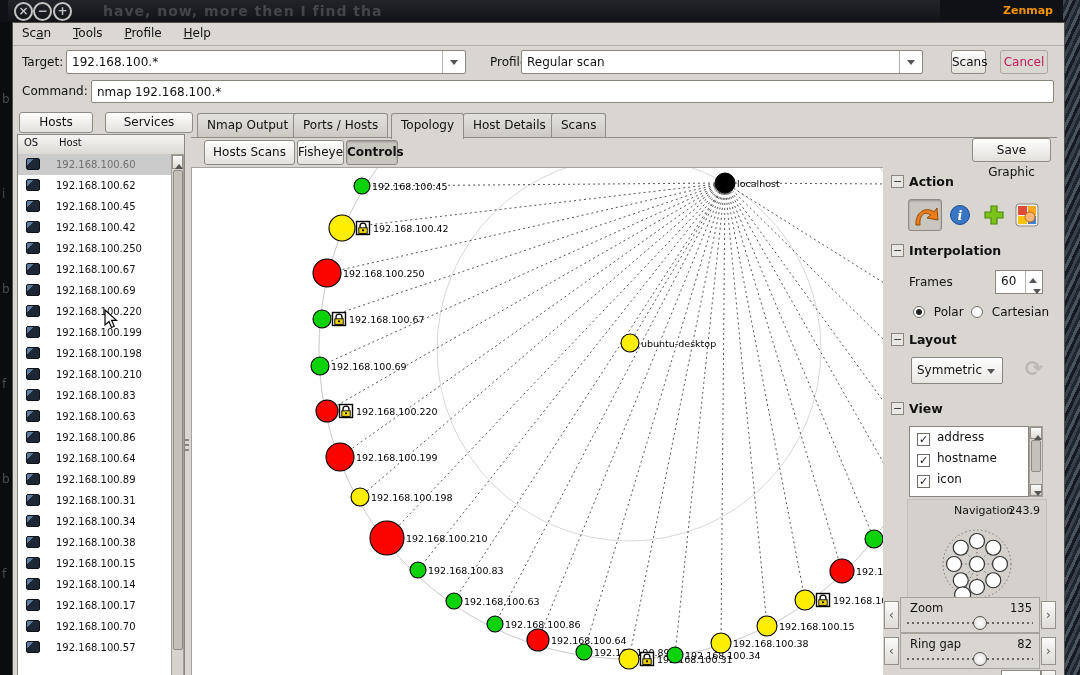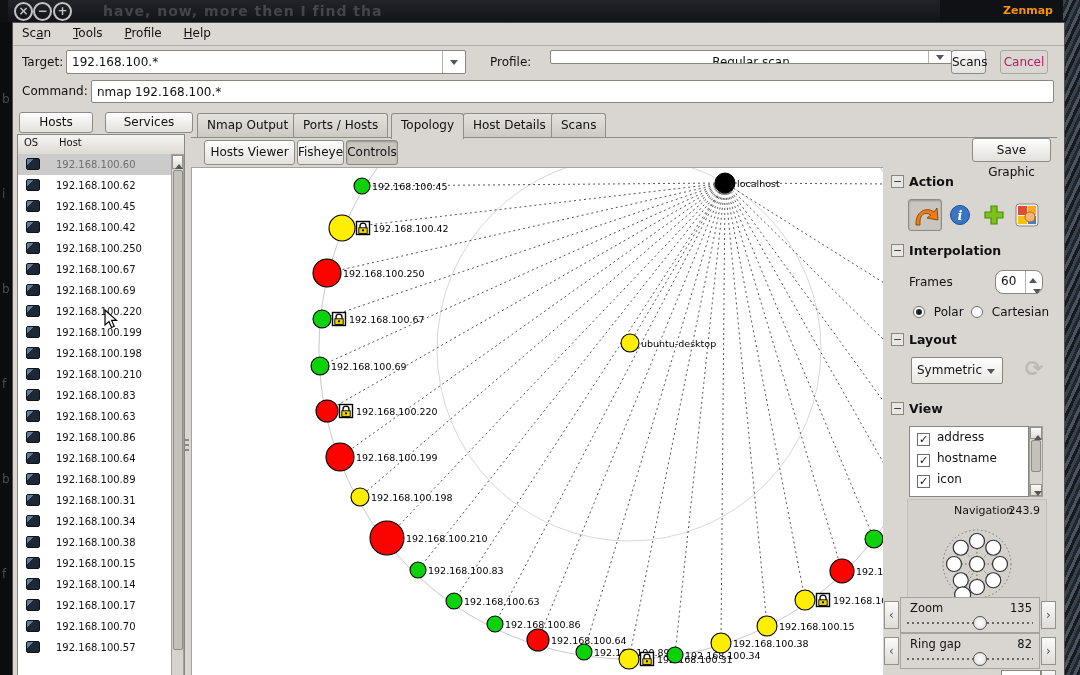--- a/index.html
+++ b/index.html
@@ -98,21 +98,21 @@
   </div>
 
   <div class="abs lbl" style="left:9px;top:32px;">Target:</div>
   <div class="abs entry" style="left:53px;top:27px;width:400px;height:24px;line-height:17px;">
     <span>192.168.100.*</span>
     <span class="combo-arrow">
           <span class="tri-down"></span>
         </span>
   </div>
   <div class="abs lbl" style="left:477px;top:32px;">Profile:</div>
-  <div class="abs entry" style="left:537px;top:27px;width:402px;height:14px;line-height:17px;text-align:center;">
+  <div class="abs entry" style="left:508px;top:27px;width:402px;height:24px;line-height:17px;">
     <span>Regular scan</span>
     <span class="combo-arrow">
           <span class="tri-down"></span>
         </span>
   </div>
   <div class="abs btn" style="left:938px;top:27px;width:35px;height:24px;line-height:22px;">Scans</div>
   <div class="abs btn disabled" style="left:987px;top:27px;width:48px;height:24px;line-height:22px;">Cancel</div>
 
   <div class="abs lbl" style="left:9px;top:61px;">Command:</div>
   <div class="abs entry" style="left:78px;top:57px;width:963px;height:23px;line-height:16px;">
@@ -167,23 +167,23 @@
 
   <div class="abs" id="tab-strip-line" style="left:178px;top:88px;width:866px;height:26px;">
     <div class="tab" style="left:6px;">Nmap Output</div>
     <div class="tab" style="left:102px;">Ports / Hosts</div>
     <div class="tab active" style="left:200px;">Topology</div>
     <div class="tab" style="left:272px;">Host Details</div>
     <div class="tab" style="left:360px;">Scans</div>
   </div>
 
   <div class="abs" style="left:178px;top:114px;width:866px;height:30px;">
-    <div class="btn" style="position:absolute;left:13px;top:3px;width:91px;height:25px;line-height:23px;">Hosts Viewer</div>
+    <div class="btn" style="position:absolute;left:13px;top:3px;width:91px;height:25px;line-height:23px;">Hosts Scans</div>
     <div class="btn" style="position:absolute;left:106px;top:3px;width:47px;height:25px;line-height:23px;">Fisheye</div>
-    <div class="btn pressed" style="position:absolute;left:155px;top:3px;width:52px;height:25px;line-height:23px;">Controls</div>
+    <div class="btn pressed" style="position:absolute;left:155px;top:3px;width:52px;height:25px;line-height:23px;font-weight:bold;">Controls</div>
     <div class="btn" style="position:absolute;left:781px;top:1px;width:79px;height:24px;line-height:22px;">Save Graphic</div>
   </div>
 
   <div class="abs" style="left:178px;top:144px;width:692px;height:516px;background:#fff;border:1px solid #a6a39c;border-right:none;box-sizing:border-box;overflow:hidden;">
     <svg id="graph" width="692" height="516">
           <circle cx="437" cy="181" r="310" fill="none" stroke="#c9c9c9" stroke-width="1"></circle>
           <circle cx="437" cy="181" r="192" fill="none" stroke="#d8d8d8" stroke-width="1"></circle>
           <g>
             <line x1="533" y1="15" x2="438" y2="175" stroke="#222222" stroke-width="0.9" stroke-dasharray="2 3" opacity="0.85"></line>
             <line x1="533" y1="15" x2="170" y2="18" stroke="#222222" stroke-width="0.9" stroke-dasharray="2 3" opacity="0.85"></line>
@@ -320,21 +320,21 @@
         <rect x="13" y="3" width="8" height="9" fill="#fca821"></rect>
         <rect x="3" y="13" width="9" height="8" fill="#f5c211"></rect>
         <rect x="13" y="13" width="8" height="8" fill="#3f7fce"></rect>
         <circle cx="15" cy="14" r="5" fill="#f8b577" stroke="#b96a1d"></circle>
       </svg>
     </div>
 
     <div class="abs minus-box" style="left:8px;top:77px;">−</div>
     <div class="abs sec-head" style="left:26px;top:76px;">Interpolation</div>
     <div class="abs lbl" style="left:26px;top:108px;">Frames</div>
-    <div class="abs spin" style="left:112px;top:103px;width:48px;height:24px;border-radius:8px;">
+    <div class="abs spin" style="left:112px;top:103px;width:48px;height:24px;">
       <span class="v">60</span>
       <span class="arrows">
         <span class="tri-up" style="position:absolute;left:3px;top:3px;"></span>
         <span class="tri-down" style="left:7px;top:18px;margin:0;"></span>
       </span>
     </div>
     <div class="abs" style="left:30px;top:138px;">
       <span class="radio on"></span>
       <span style="margin-left:5px;">Polar</span>
     </div>

